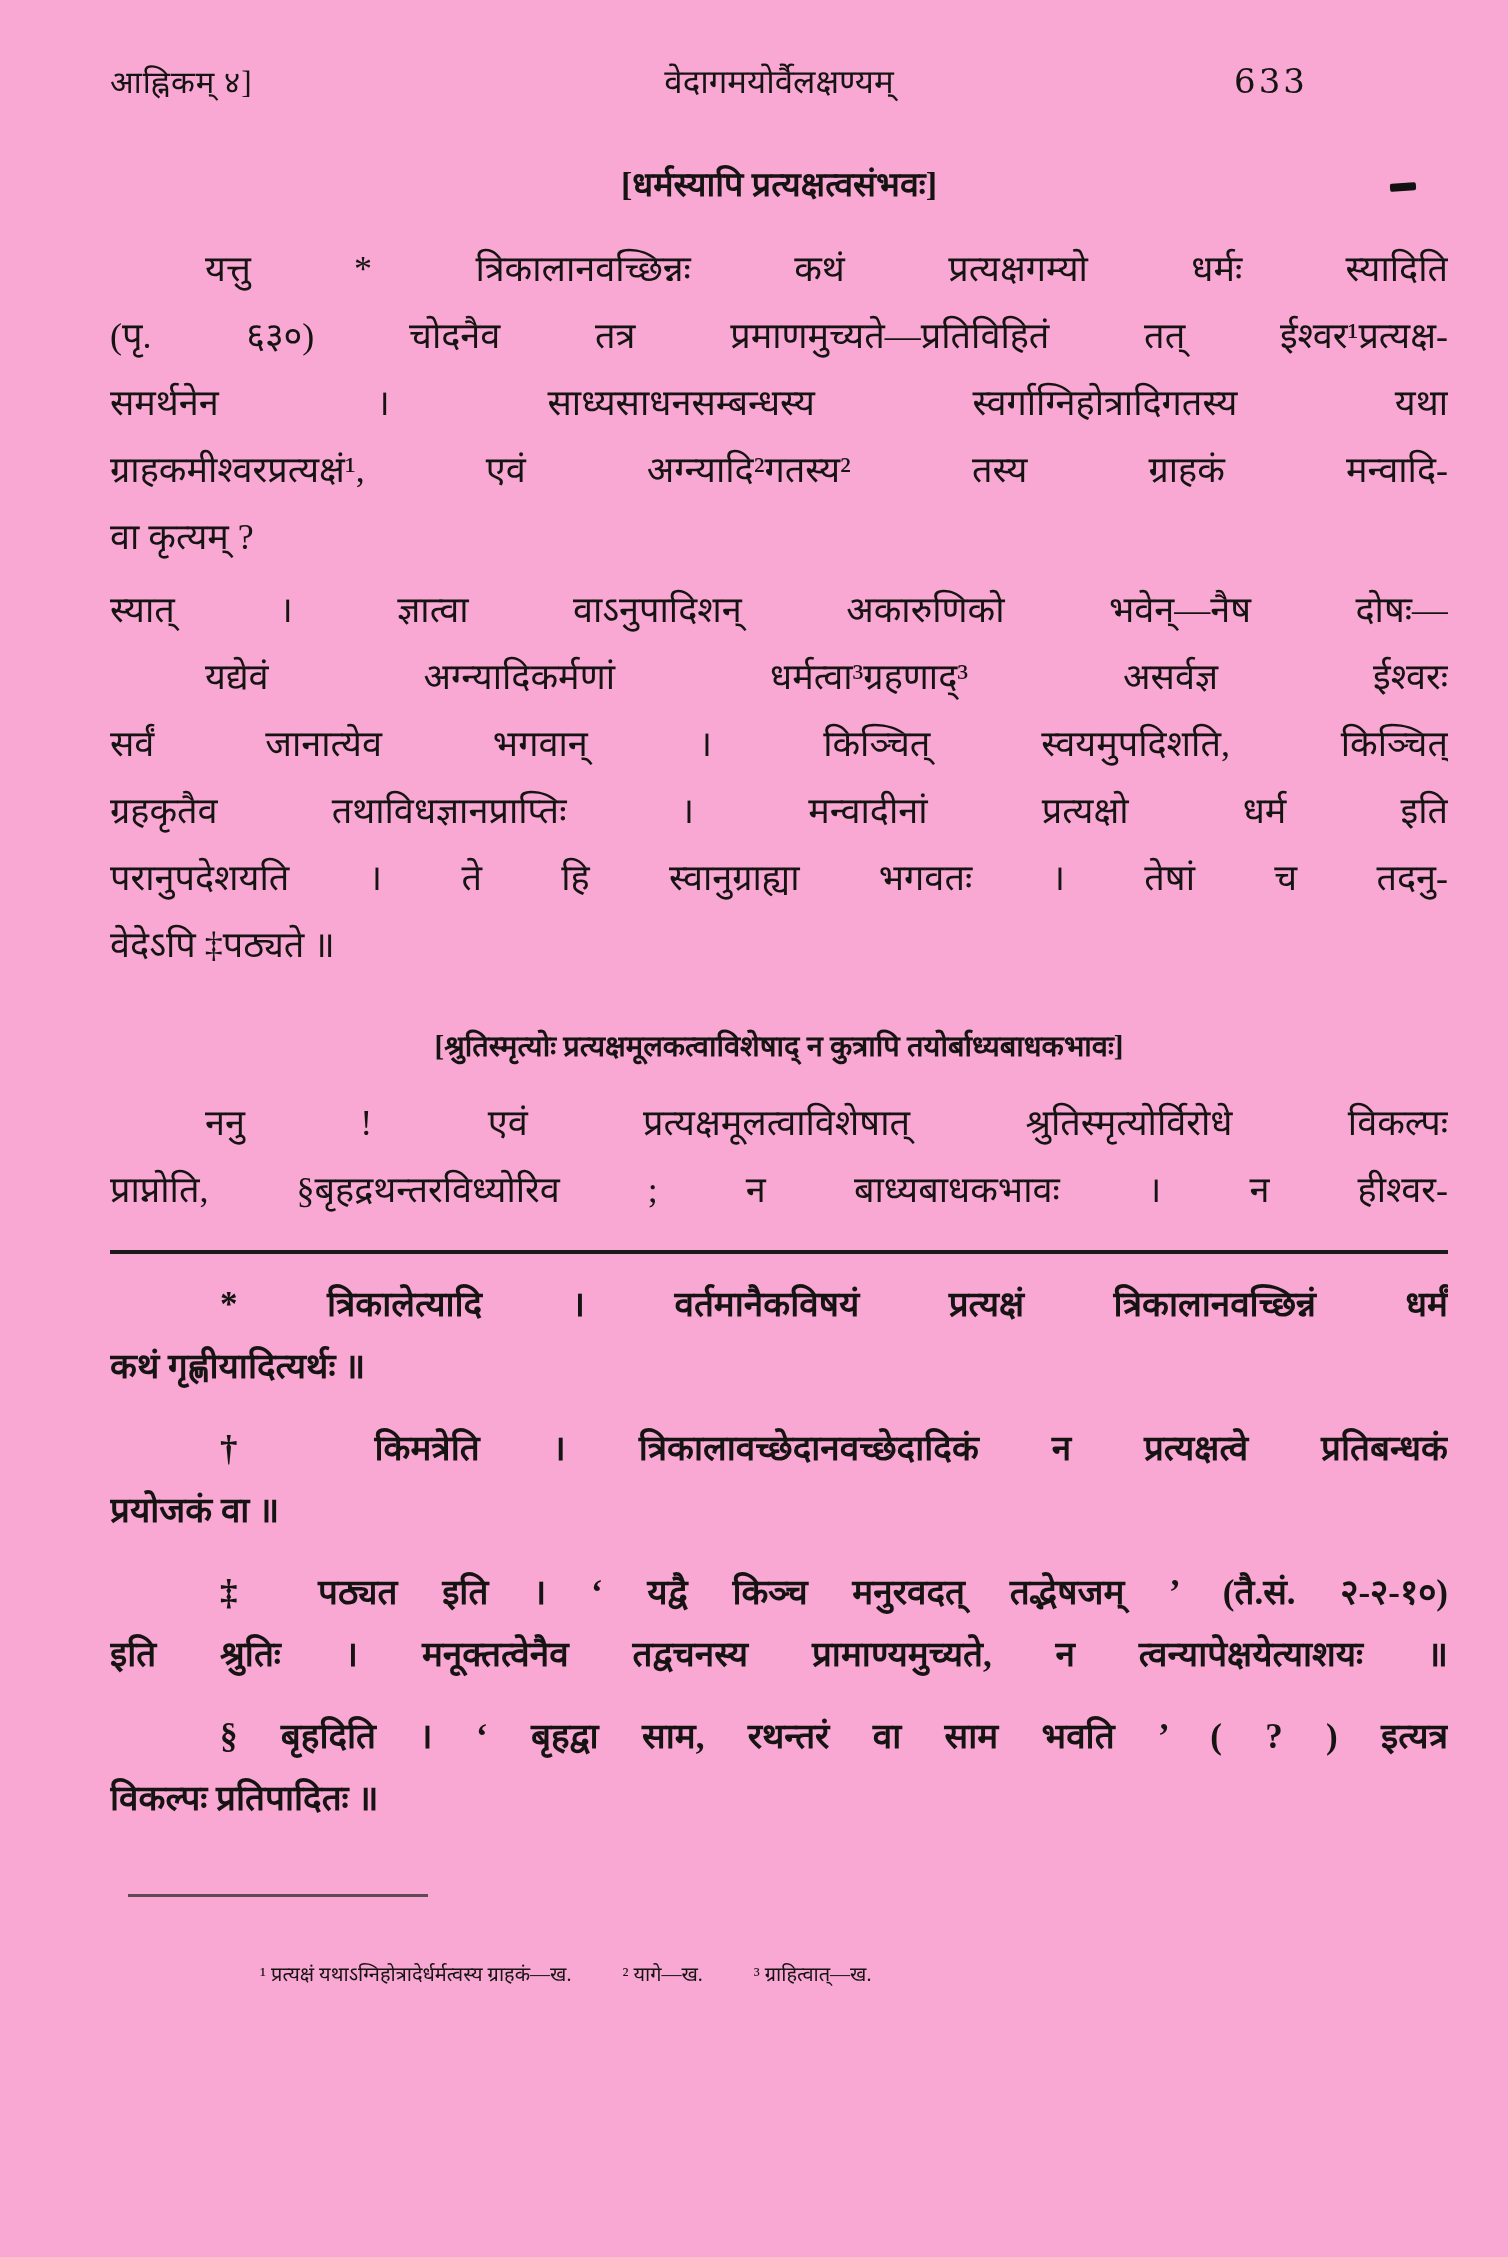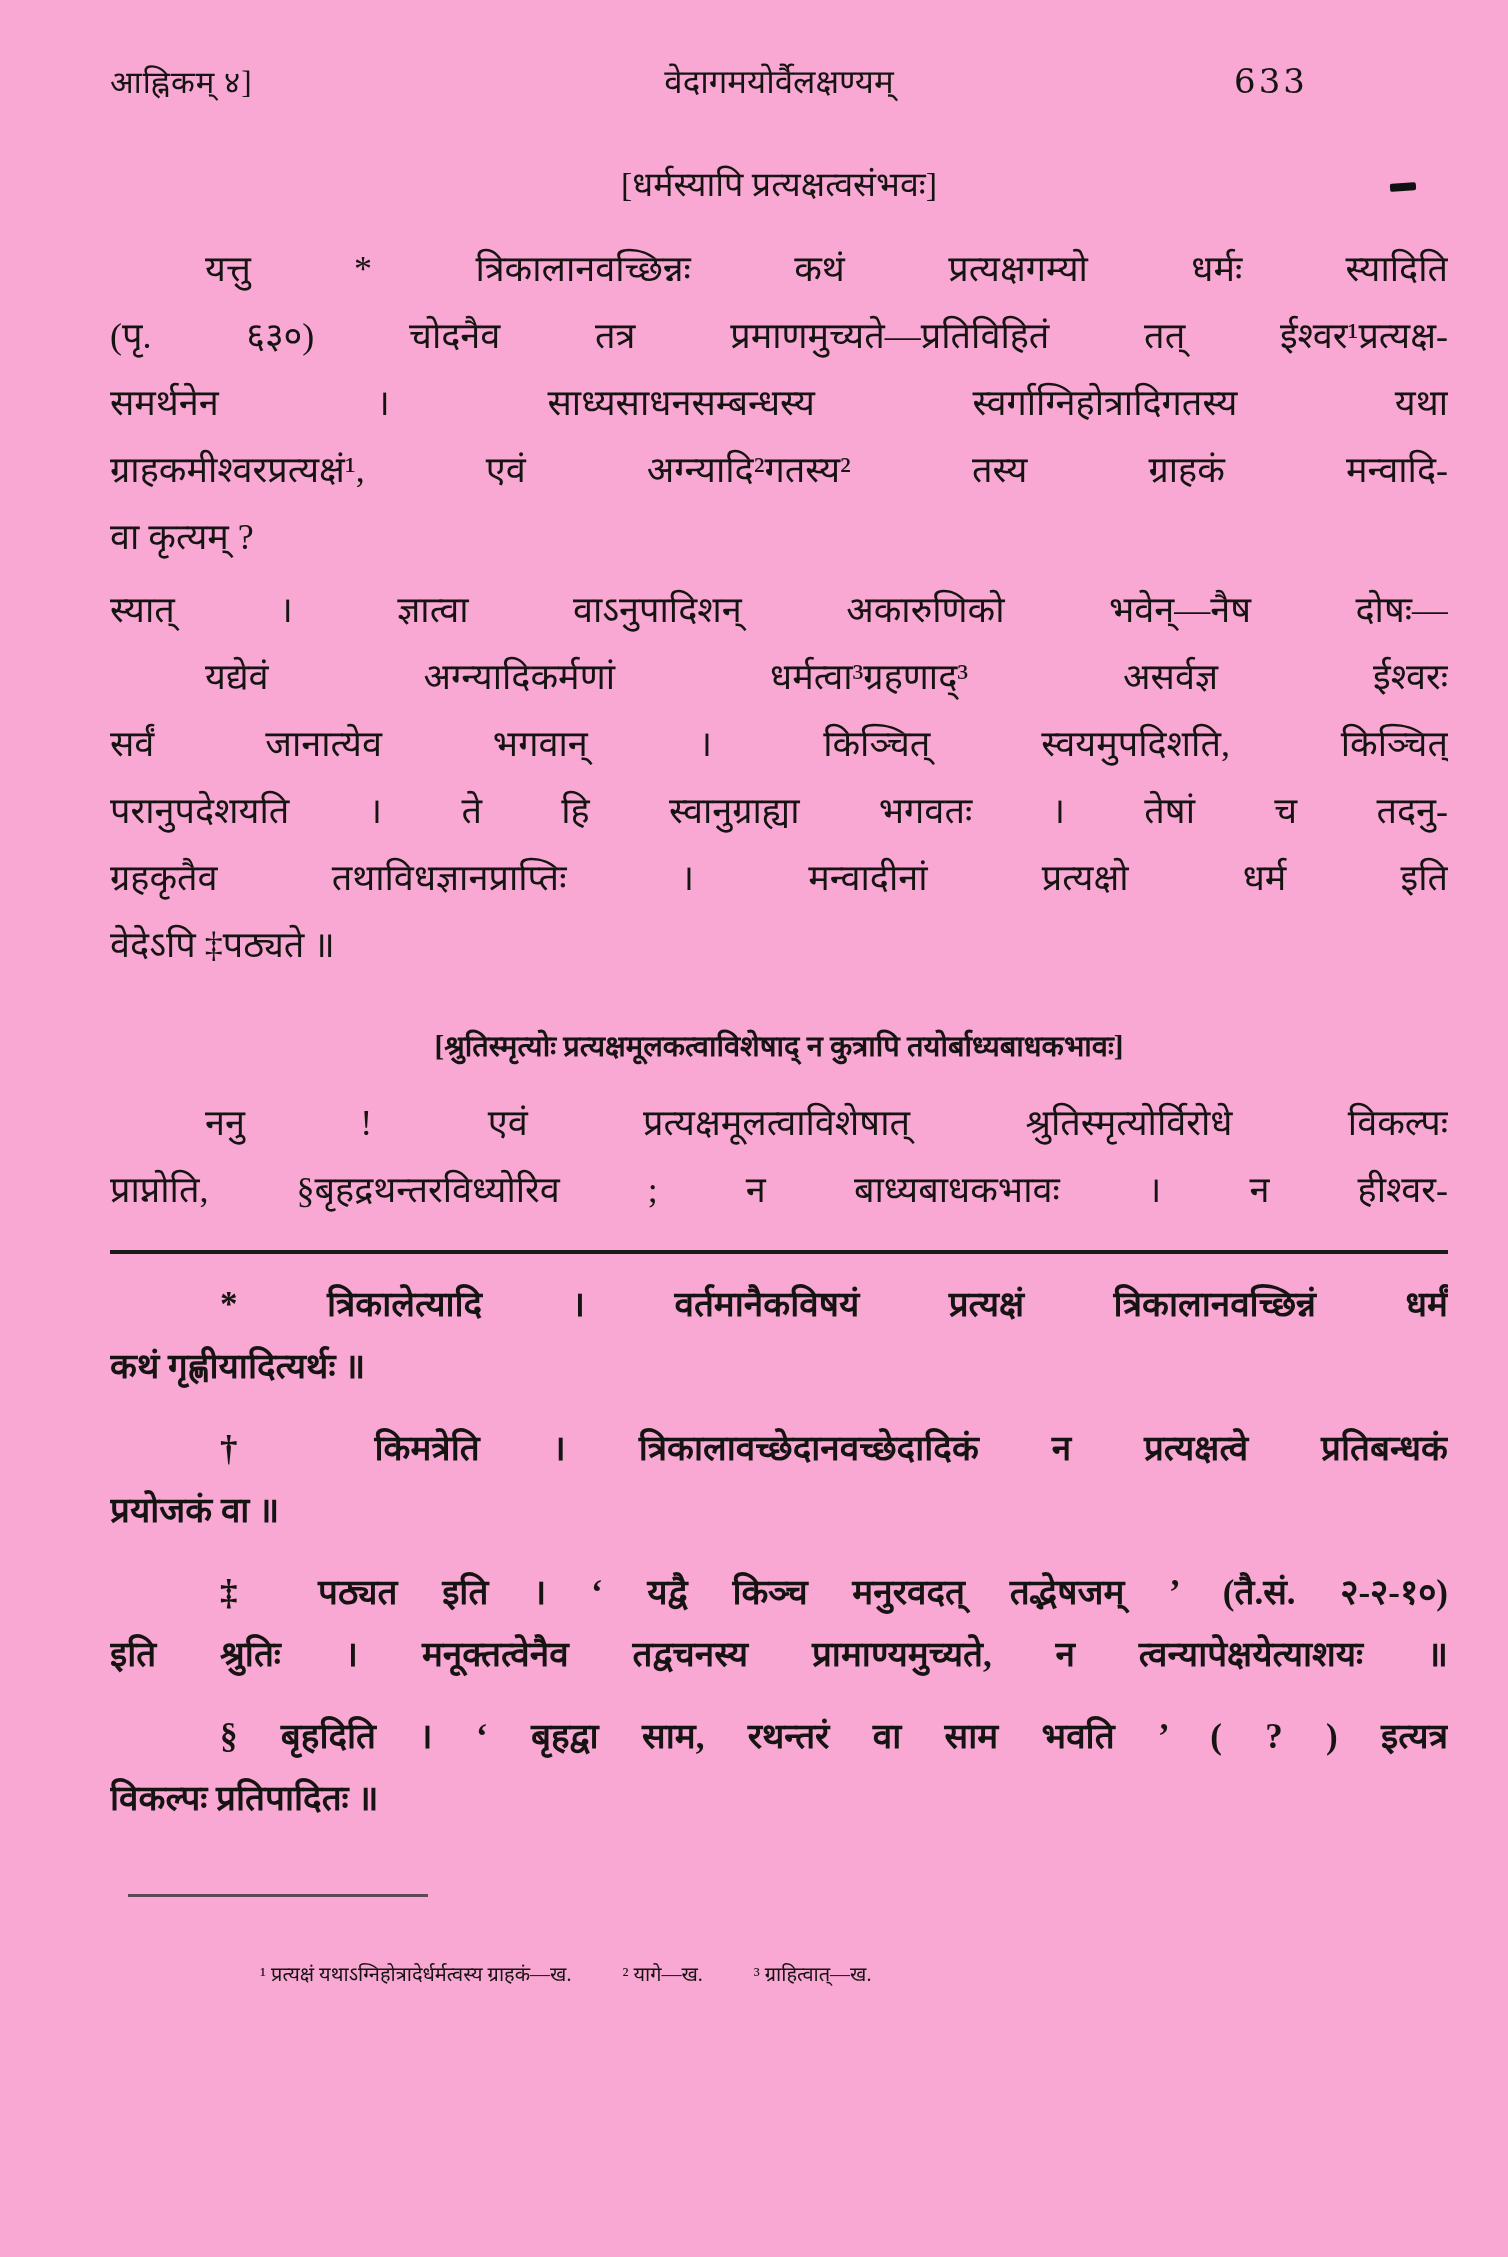--- a/index.html
+++ b/index.html
@@ -33,21 +33,21 @@
   .rh-center{flex:1;text-align:center;font-size:33px;}
   .rh-right{
     width:330px;text-align:right;padding-right:140px;box-sizing:border-box;
     font-family:"DejaVu Serif", serif;font-size:34px;letter-spacing:3px;
   }
   
   .sec-heading{
     text-align:center;
     font-size:34px;
     margin:42px 0 30px 0;
-    font-weight:normal;
+    font-weight:bold;
   }
   .sec-heading.small{
     font-size:29px;
     font-weight:bold;
     margin:46px 0 26px 0;
   }
   
   .para{margin:0 0 6px 0;}
   .bline{
     font-size:36px;
@@ -127,22 +127,22 @@
       <div class="bline">(पृ. ६३०) चोदनैव तत्र प्रमाणमुच्यते—प्रतिविहितं तत् ईश्वर¹प्रत्यक्ष-</div>
       <div class="bline">समर्थनेन ।  साध्यसाधनसम्बन्धस्य स्वर्गाग्निहोत्रादिगतस्य यथा</div>
       <div class="bline">ग्राहकमीश्वरप्रत्यक्षं¹, एवं अग्न्यादि²गतस्य² तस्य ग्राहकं मन्वादि-</div>
       <div class="bline nojust">वा कृत्यम् ?</div>
     </div>
 
     <div class="para">
       <div class="bline">स्यात् ।  ज्ञात्वा वाऽनुपादिशन् अकारुणिको भवेन्—नैष दोषः—</div>
       <div class="bline indent">यद्येवं अग्न्यादिकर्मणां धर्मत्वा³ग्रहणाद्³ असर्वज्ञ ईश्वरः</div>
       <div class="bline">सर्वं जानात्येव भगवान् ।  किञ्चित् स्वयमुपदिशति, किञ्चित्</div>
+      <div class="bline">ग्रहकृतैव तथाविधज्ञानप्राप्तिः ।  मन्वादीनां प्रत्यक्षो धर्म इति</div>
       <div class="bline">परानुपदेशयति ।  ते हि स्वानुग्राह्या भगवतः ।  तेषां च तदनु-</div>
-      <div class="bline">ग्रहकृतैव तथाविधज्ञानप्राप्तिः ।  मन्वादीनां प्रत्यक्षो धर्म इति</div>
       <div class="bline nojust">वेदेऽपि ‡पठ्यते ॥</div>
     </div>
 
     <div class="sec-heading small">[श्रुतिस्मृत्योः प्रत्यक्षमूलकत्वाविशेषाद् न कुत्रापि तयोर्बाध्यबाधकभावः]</div>
     <div class="para">
       <div class="bline indent">ननु ! एवं प्रत्यक्षमूलत्वाविशेषात् श्रुतिस्मृत्योर्विरोधे विकल्पः</div>
       <div class="bline">प्राप्नोति, §बृहद्रथन्तरविध्योरिव ; न बाध्यबाधकभावः ।  न हीश्वर-</div>
     </div>
 
     <div class="footnote-rule"></div>

